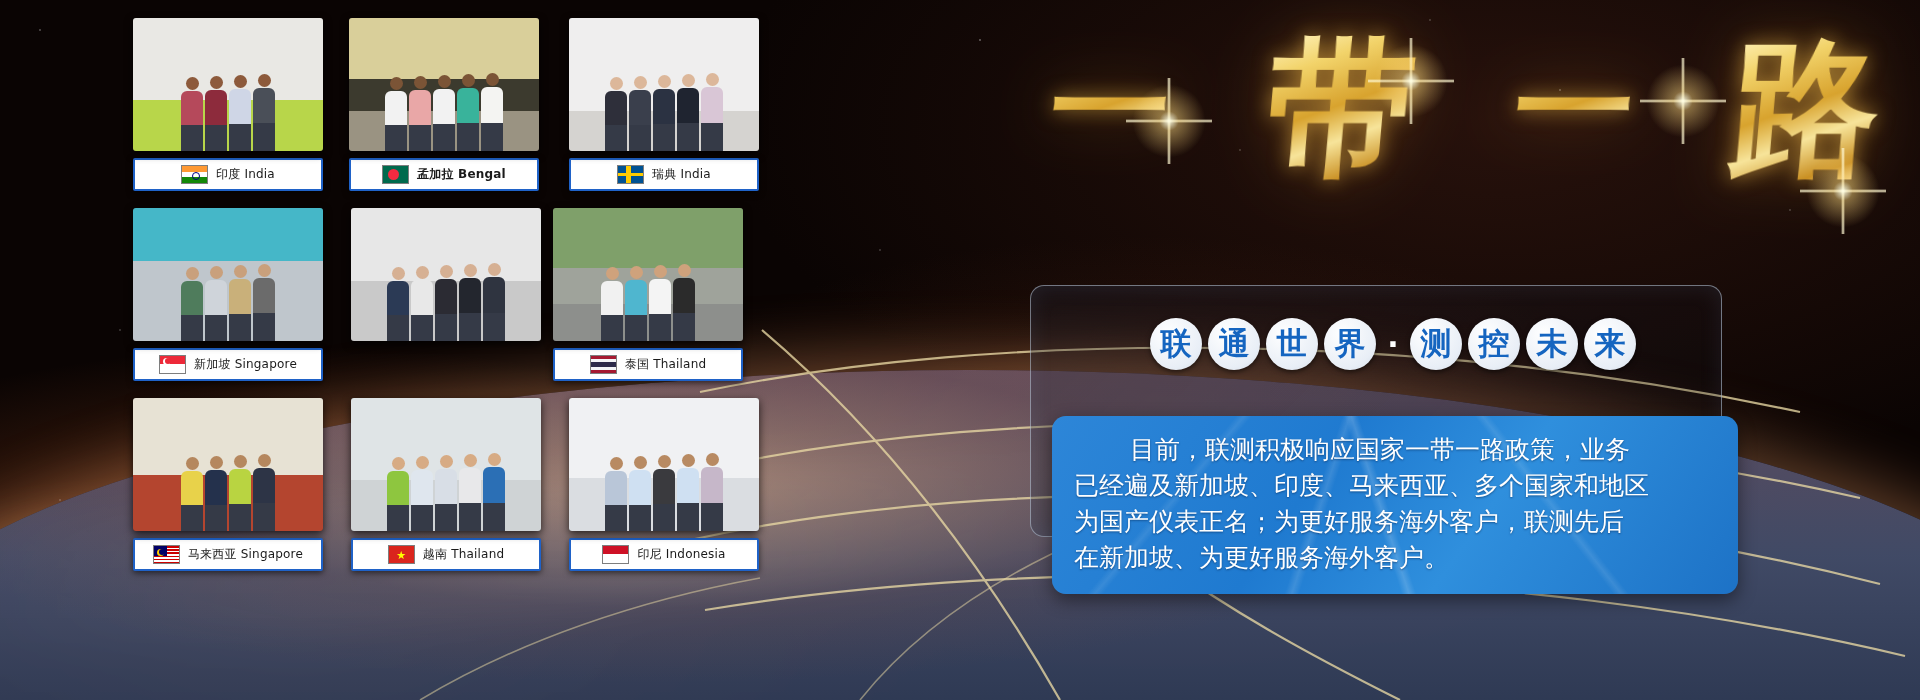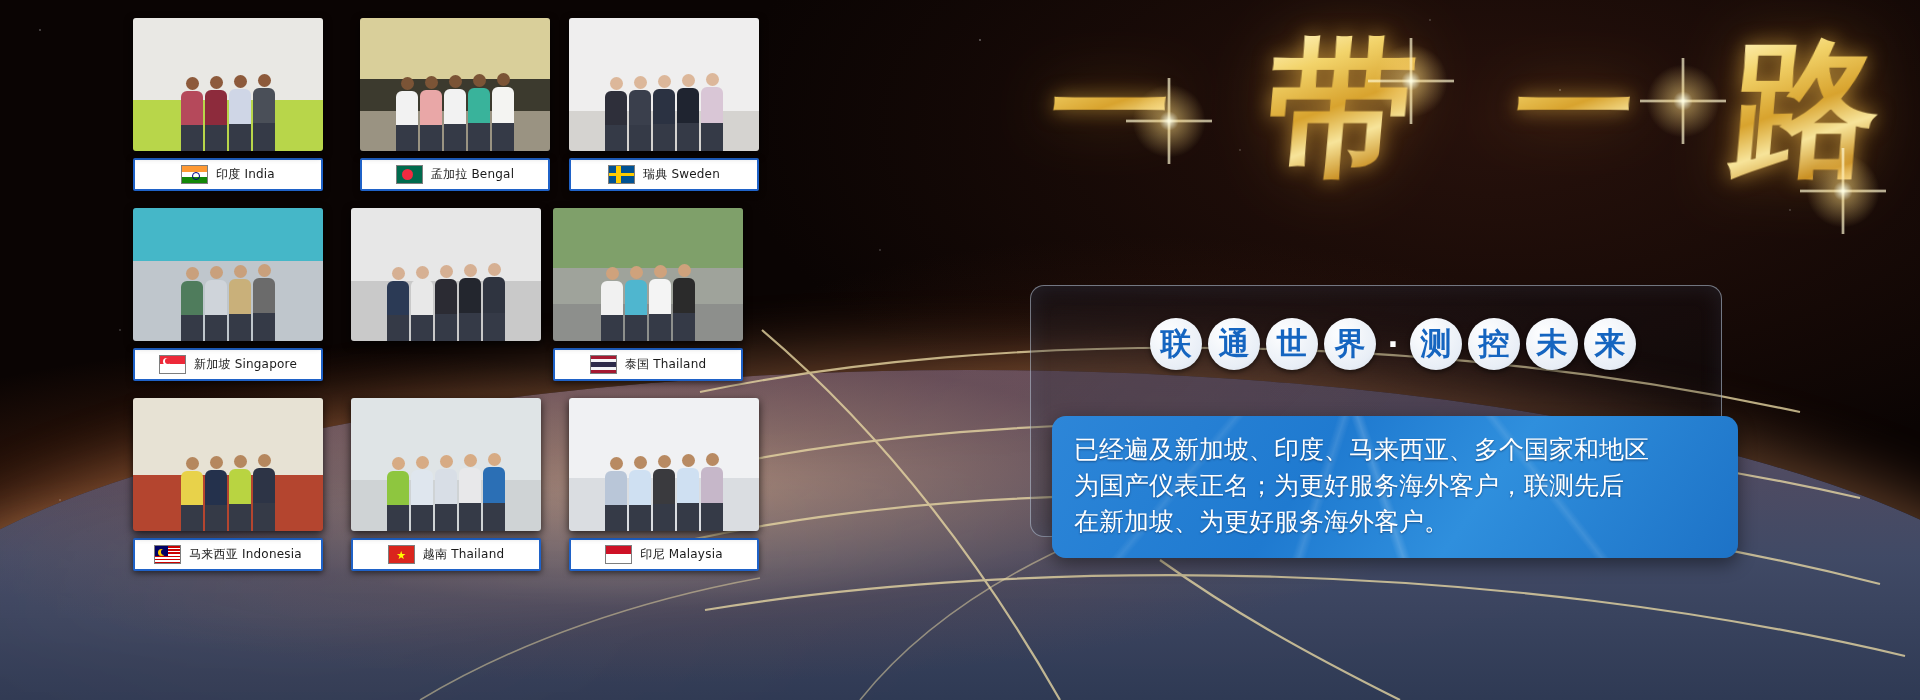--- a/index.html
+++ b/index.html
@@ -165,21 +165,21 @@
           </div>
         </div>
         <div class="lbl">
           <span class="flag">
             <div style="position:absolute;inset:0;background:linear-gradient(180deg,#ff9933 0 33.3%,#fff 33.3% 66.6%,#138808 66.6% 100%)"></div>
             <div style="position:absolute;left:50%;top:50%;width:6px;height:6px;margin:-3px 0 0 -3px;border:1.2px solid #000080;border-radius:50%"></div>
           </span>
           <span class="txt">印度  India</span>
         </div>
       </div>
-      <div class="cell" style="left: 227px; top: 0px;">
+      <div class="cell" style="left: 216px; top: 0px; font-weight: bold;">
         <div class="photo">
           <div class="scene" style="background:linear-gradient(180deg,#d9cf9a 0 46%,#3c3a2e 46% 70%,#9a9382 70% 100%)"></div>
           <div class="ppl">
             <div class="p" style="height:74px">
               <div class="head" style="background:#7b5436"></div>
               <div class="torso" style="height:34px;background:#f2f2f2"></div>
               <div style="height:34px;background:#353a47"></div>
             </div>
             <div class="p" style="height:75px">
               <div class="head" style="background:#7b5436"></div>
@@ -241,21 +241,21 @@
               <div style="height:36px;background:#353a47"></div>
             </div>
           </div>
         </div>
         <div class="lbl">
           <span class="flag">
             <div style="position:absolute;inset:0;background:#005293"></div>
             <div style="position:absolute;left:0;right:0;top:40%;height:20%;background:#fecb00"></div>
             <div style="position:absolute;top:0;bottom:0;left:30%;width:20%;background:#fecb00"></div>
           </span>
-          <span class="txt">瑞典  Sweden</span>
+          <span class="txt">瑞典  India</span>
         </div>
       </div>
       <div class="cell" style="left: 0px; top: 190px;">
         <div class="photo">
           <div class="scene" style="background:linear-gradient(180deg,#45b7c8 0 40%,#bfc6cc 40% 100%)"></div>
           <div class="ppl">
             <div class="p" style="height:74px">
               <div class="head" style="background:#c9a07c"></div>
               <div class="torso" style="height:34px;background:#4f7c5c"></div>
               <div style="height:34px;background:#353a47"></div>
@@ -377,21 +377,21 @@
             </div>
           </div>
         </div>
         <div class="lbl">
           <span class="flag">
             <div style="position:absolute;inset:0;background:repeating-linear-gradient(180deg,#cc0001 0 1.6px,#fff 1.6px 3.2px)"></div>
             <div style="position:absolute;left:0;top:0;width:52%;height:58%;background:#010066"></div>
             <div style="position:absolute;left:3px;top:3px;width:7px;height:7px;border-radius:50%;background:#ffcc00"></div>
             <div style="position:absolute;left:5.5px;top:3px;width:6px;height:6px;border-radius:50%;background:#010066"></div>
           </span>
-          <span class="txt">马来西亚  Indonesia</span>
+          <span class="txt">马来西亚  Singapore</span>
         </div>
       </div>
       <div class="cell" style="left: 218px; top: 380px;">
         <div class="photo">
           <div class="scene" style="background:linear-gradient(180deg,#dfe4e6 0 62%,#cfd3d5 62% 100%)"></div>
           <div class="ppl">
             <div class="p" style="height:74px">
               <div class="head" style="background:#d7ab84"></div>
               <div class="torso" style="height:34px;background:#8ec63f"></div>
               <div style="height:34px;background:#353a47"></div>
@@ -454,38 +454,39 @@
               <div class="head" style="background:#b88a62"></div>
               <div class="torso" style="height:36px;background:#c6b7c9"></div>
               <div style="height:36px;background:#353a47"></div>
             </div>
           </div>
         </div>
         <div class="lbl">
           <span class="flag">
             <div style="position:absolute;inset:0;background:linear-gradient(180deg,#ce1126 0 50%,#fff 50% 100%)"></div>
           </span>
-          <span class="txt">印尼  Malaysia</span>
+          <span class="txt">印尼  Indonesia</span>
         </div>
       </div>
     </div>
 
   <div id="rightpanel"></div>
 
   <div id="slogan">
       <div class="sg">联</div>
       <div class="sg">通</div>
       <div class="sg">世</div>
       <div class="sg">界</div>
       <div class="sg dot">·</div>
       <div class="sg">测</div>
       <div class="sg">控</div>
       <div class="sg">未</div>
       <div class="sg">来</div>
     </div>
 
   <div id="bluebox">
+    <p class="ind">目前，联测积极响应国家一带一路政策，业务</p>
     <p>已经遍及新加坡、印度、马来西亚、多个国家和地区</p>
     <p>为国产仪表正名；为更好服务海外客户，联测先后</p>
     <p>在新加坡、为更好服务海外客户。</p>
   </div>
 
 </div>
 
 </body></html>

